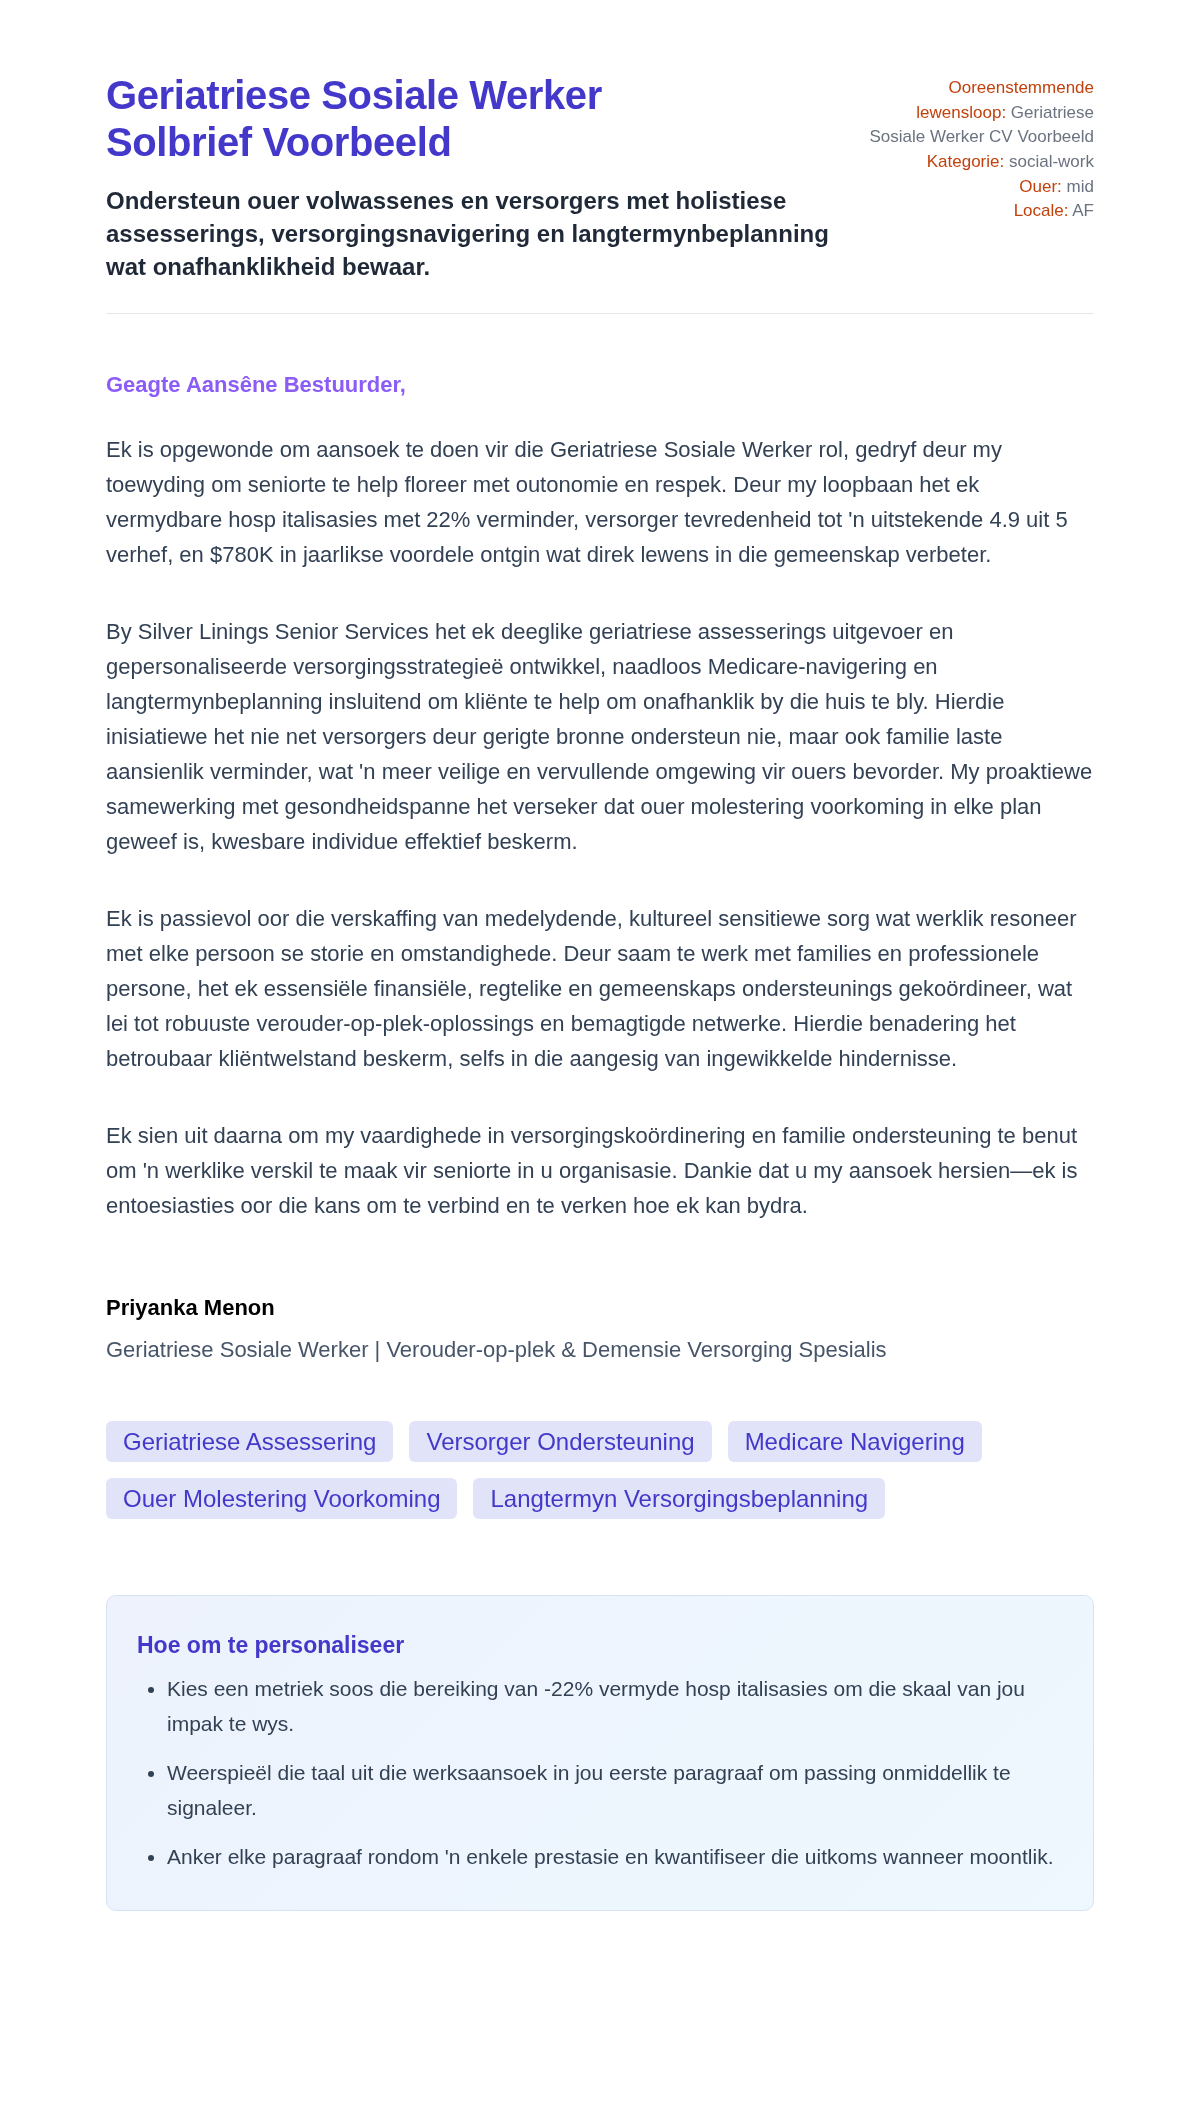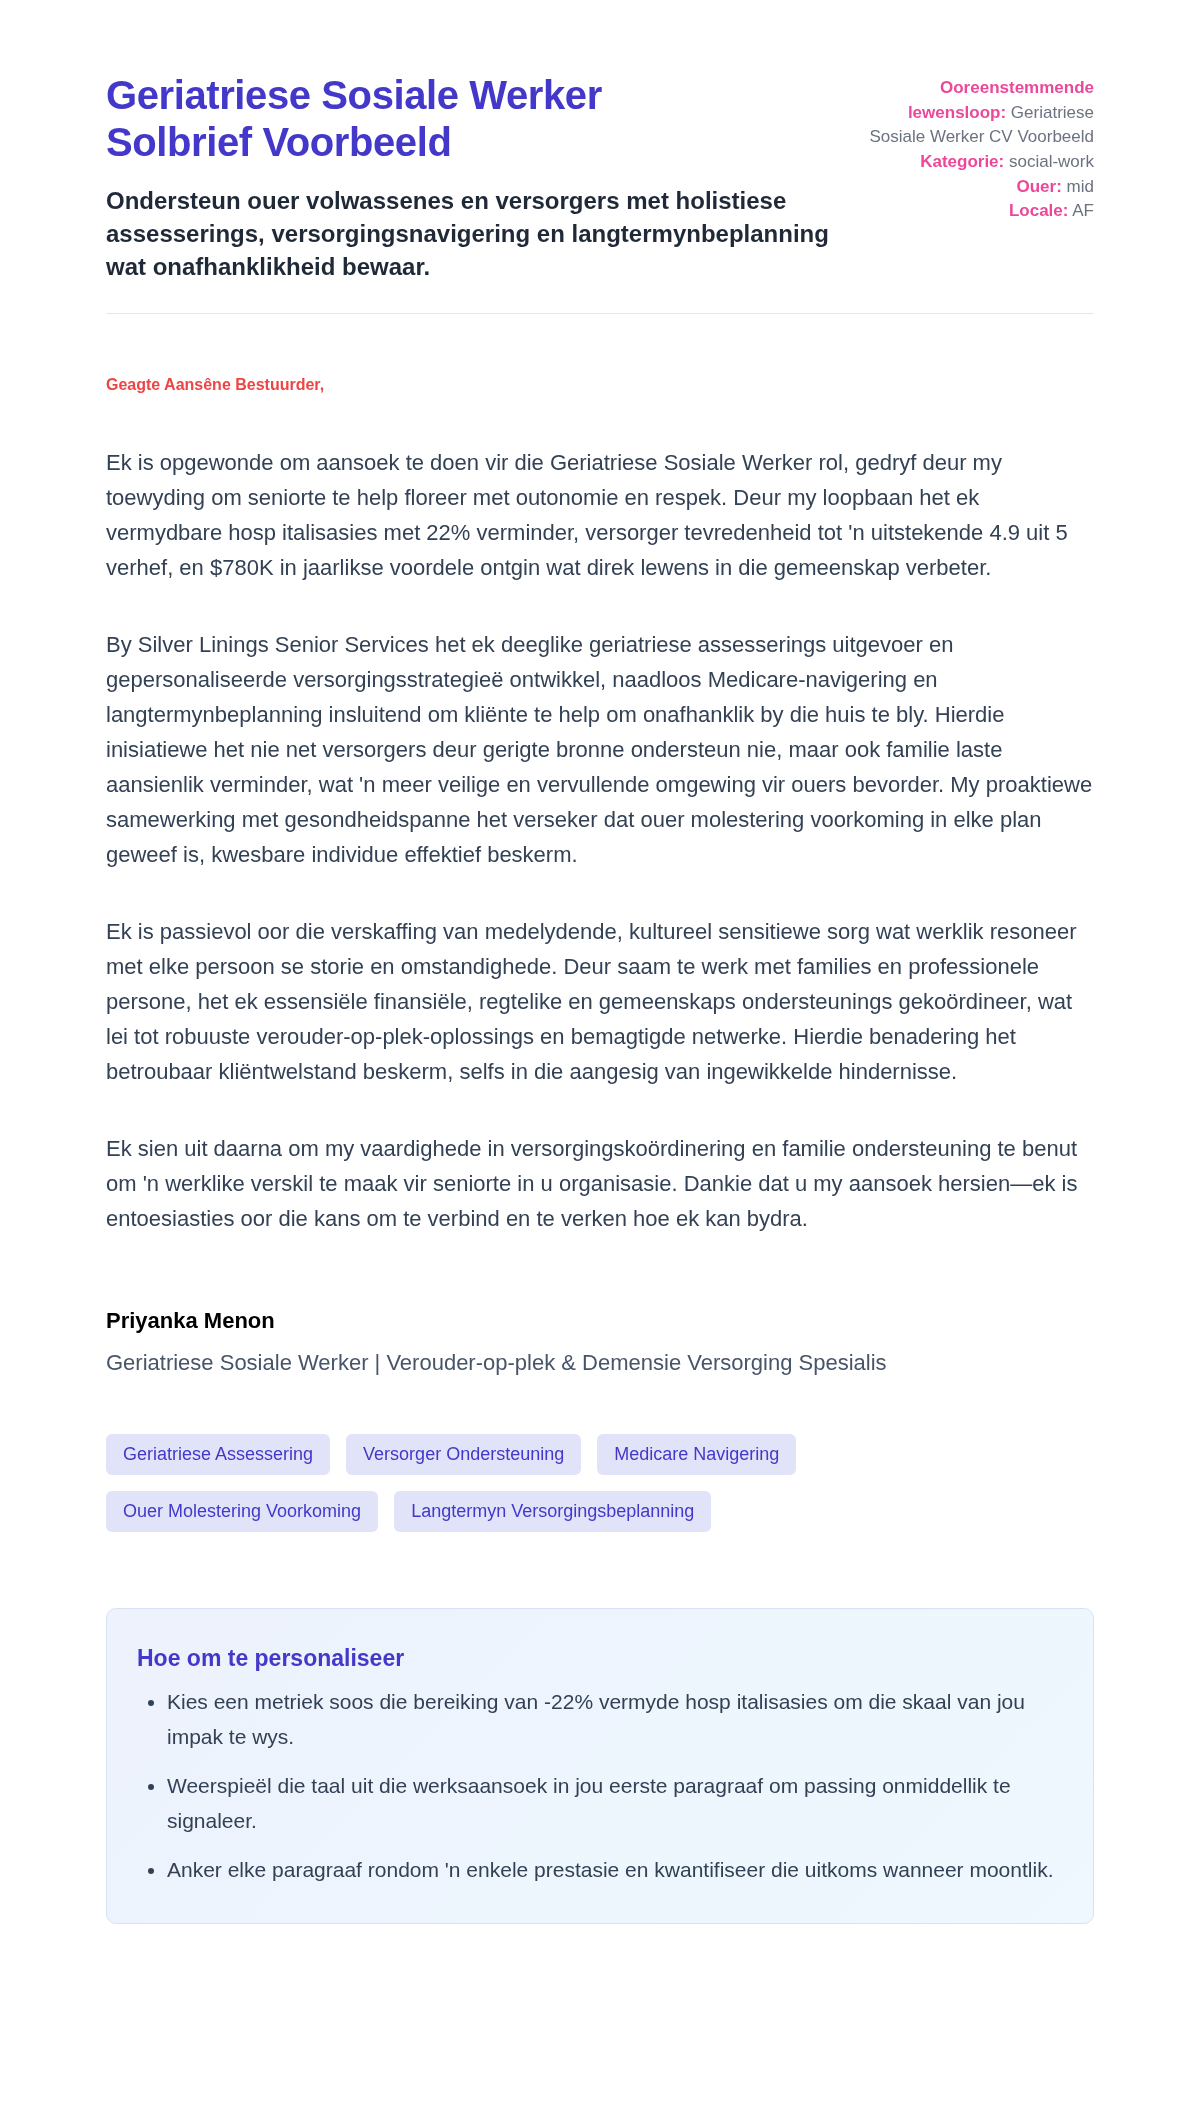--- a/index.html
+++ b/index.html
@@ -39,37 +39,37 @@
   }
   .meta {
     flex:0 0 225px;
     width:225px;
     text-align:right;
     font-size:17px;
     line-height:1.45;
     padding-top:4px;
   }
   .meta-row { margin:0; }
-  .meta-label { font-weight:700; color:#ec4899; }
+  .meta-label { font-weight:400; color:#c2410c; }
   .meta-value { color:#6b7280; }
 
   .divider {
     border:none;
     border-top:1px solid #e5e7eb;
     margin-top:30px;
   }
 
   
   .letter { margin-top:56px; }
   .greeting {
-    color:#ef4444;
-    font-weight:700;
-    font-size:16px;
-    line-height:30px;
-    margin-bottom:45px;
+    color:#8b5cf6;
+    font-weight:700;
+    font-size:22px;
+    line-height:30px;
+    margin-bottom:32px;
   }
   .para {
     font-size:22px;
     line-height:35px;
     color:#334155;
     margin-bottom:42px;
   }
   .para:last-of-type { margin-bottom:0; }
 
   .signature { margin-top:70px; }
@@ -91,21 +91,21 @@
     margin-top:56px;
     display:flex;
     flex-wrap:wrap;
     gap:16px;
     max-width:900px;
   }
   .tag-chip {
     display:inline-block;
     background:#e1e3f8;
     color:#4338ca;
-    font-size:18px;
+    font-size:24px;
     line-height:21px;
     padding:10px 17px;
     border-radius:6px;
     cursor:pointer;
     white-space:nowrap;
   }
 
   
   .tips-box {
     margin-top:76px;

